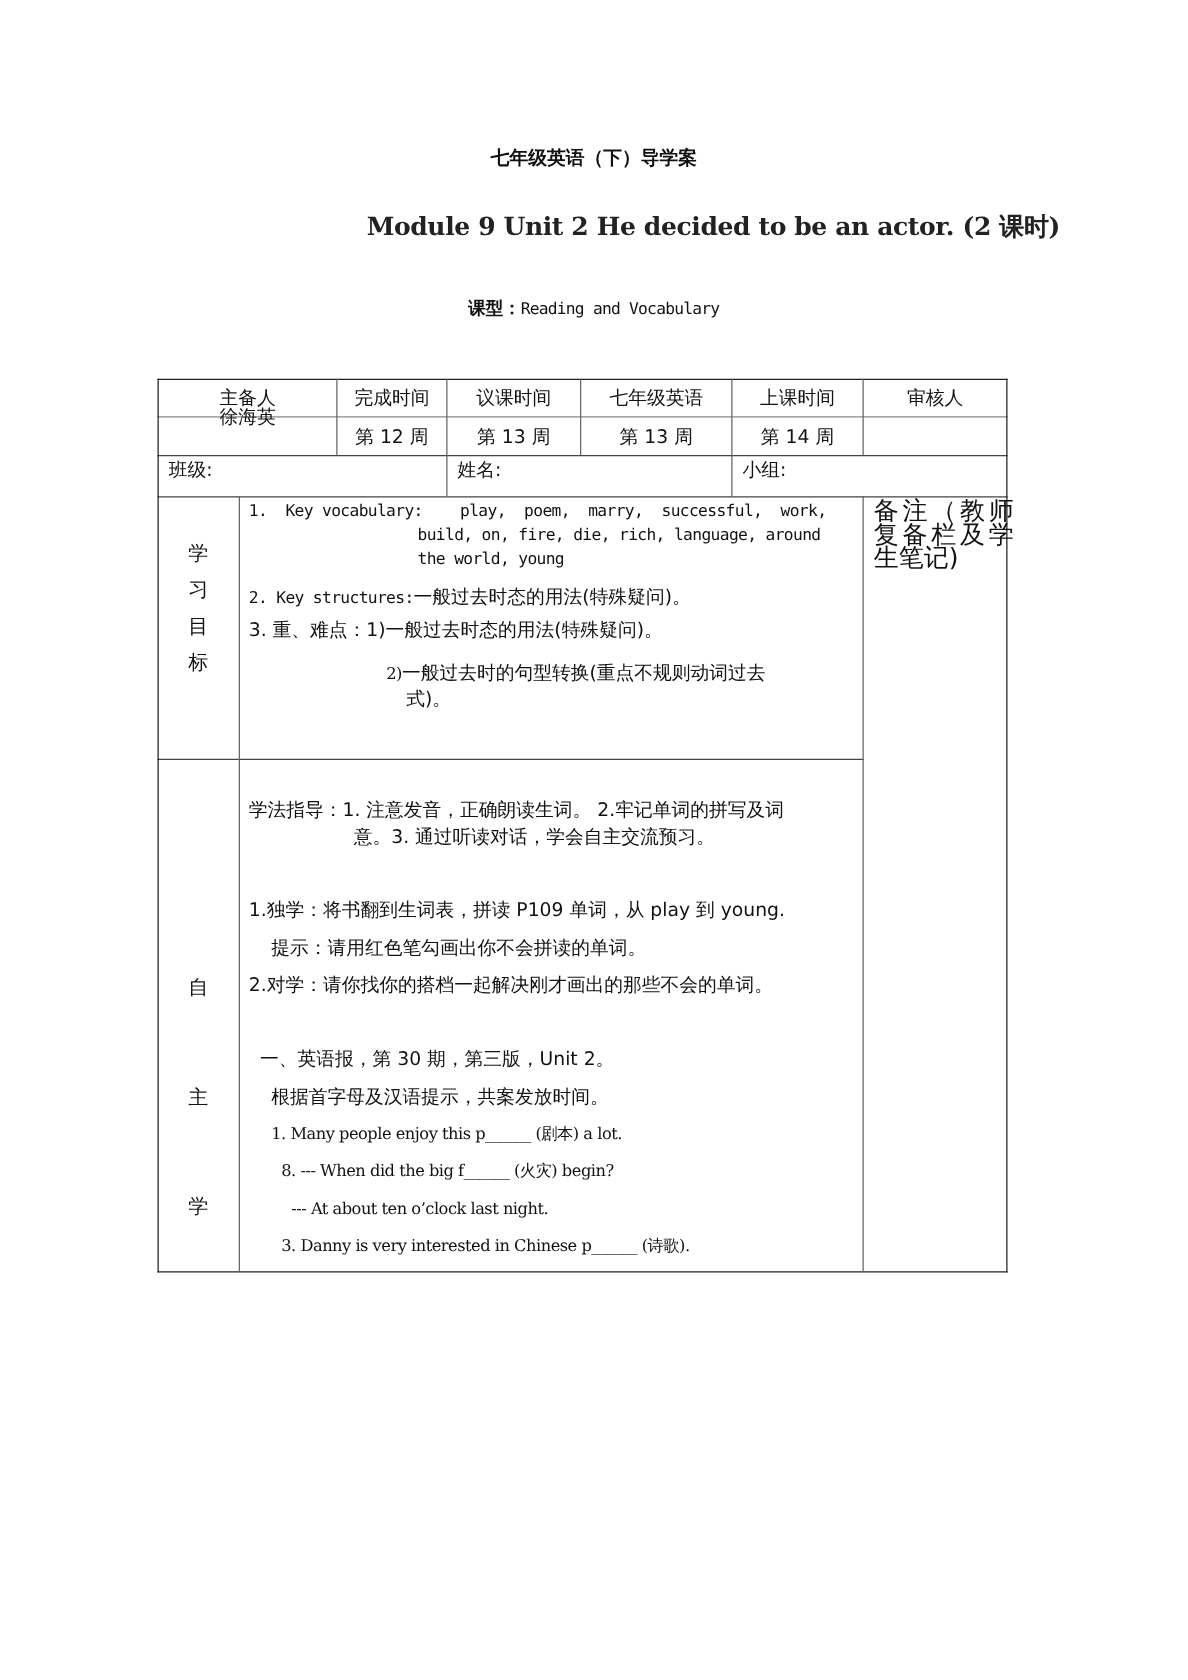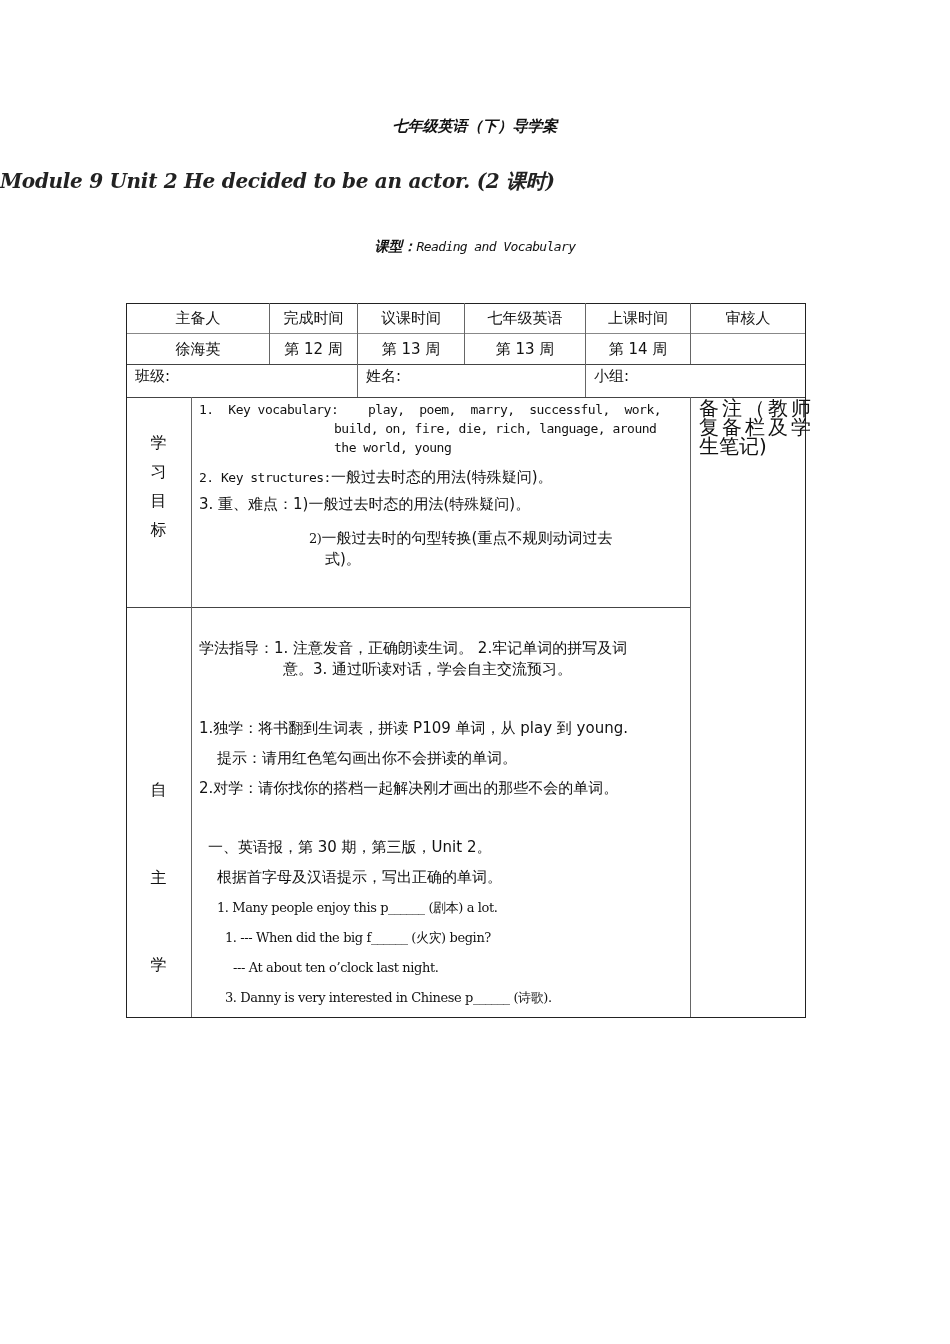--- a/index.html
+++ b/index.html
@@ -1,20 +1,20 @@
 <!DOCTYPE html>
 <html><head>
 <meta charset="utf-8">
 <style>
   html, body { margin: 0; padding: 0; background: #ffffff; }
   body { width: 950px; height: 1344px; position: relative; overflow: hidden;
          font-family: "DejaVu Sans", sans-serif; color: #111; }
-  .abs { position: absolute; font-style: italic; }
+  .abs { position: absolute; }
   .doc-title { left: 0; width: 950px; top: 117px; text-align: center; font-size: 15px; font-weight: bold; }
-  .module-title { left: 0; width: 848px; top: 168px; text-align: left;
+  .module-title { left: 0; width: 848px; top: 168px; text-align: right;
                   font-family: "DejaVu Serif", serif; font-size: 20px; font-weight: bold; color: #222; letter-spacing: -0.3px; }
   .lesson-type { left: 0; width: 950px; top: 238px; text-align: center; font-size: 14px; }
   .lesson-type .lbl { font-weight: bold; }
   .lesson-type .val { font-family: "DejaVu Sans Mono", monospace; font-size: 13px; letter-spacing: -0.6px; }
 
   .hline { position: absolute; height: 0; border-top: 1px solid #444; }
   .vline { position: absolute; width: 0; border-left: 1px solid #666; }
   .outer { border-color: #222 !important; }
 
   .cell { position: absolute; font-size: 15px; display: flex; align-items: center; justify-content: center; }
@@ -56,21 +56,21 @@
   <div class="vline" style="left:191px; top:397px; height:620px;"></div>
 </div>
 
 <div class="cell" style="left:127px; width:142px; top:304px; height:29px;">主备人</div>
 <div class="cell" style="left:270px; width:87px; top:304px; height:29px;">完成时间</div>
 <div class="cell" style="left:358px; width:106px; top:304px; height:29px;">议课时间</div>
 <div class="cell" style="left:465px; width:120px; top:304px; height:29px;">七年级英语</div>
 <div class="cell" style="left:586px; width:104px; top:304px; height:29px;">上课时间</div>
 <div class="cell" style="left:691px; width:114px; top:304px; height:29px;">审核人</div>
 
-<div class="cell" style="left:127px; width:142px; top:334px; height:30px;font-family:Liberation Serif, serif;">徐海英</div>
+<div class="cell" style="left:127px; width:142px; top:318px; height:30px;font-family:Liberation Serif, serif;">徐海英</div>
 <div class="cell" style="left:270px; width:87px; top:334px; height:30px;">第 12 周</div>
 <div class="cell" style="left:358px; width:106px; top:334px; height:30px;">第 13 周</div>
 <div class="cell" style="left:465px; width:120px; top:334px; height:30px;">第 13 周</div>
 <div class="cell" style="left:586px; width:104px; top:334px; height:30px;">第 14 周</div>
 <div class="cell" style="left:691px; width:114px; top:334px; height:30px;"></div>
 
 <div class="cell left" style="left:127px; width:222px; top:365px; height:20px; align-items:flex-start; padding-top:2px;">班级:</div>
 <div class="cell left" style="left:358px; width:219px; top:365px; height:20px; align-items:flex-start; padding-top:2px;">姓名:</div>
 <div class="cell left" style="left:586px; width:211px; top:365px; height:20px; align-items:flex-start; padding-top:2px;">小组:</div>
 
@@ -109,18 +109,18 @@
 <div class="side-label" style="top:955px;">学</div>
 
 <div class="content" style="left:199px; top:638px;">学法指导：1. 注意发音，正确朗读生词。 2.牢记单词的拼写及词</div>
 <div class="content" style="left:283px; top:659px;">意。3. 通过听读对话，学会自主交流预习。</div>
 
 <div class="content" style="left:199px; top:718px;">1.独学：将书翻到生词表，拼读 P109 单词，从 play 到 young.</div>
 <div class="content" style="left:217px; top:748px;">提示：请用红色笔勾画出你不会拼读的单词。</div>
 <div class="content" style="left:199px; top:778px;">2.对学：请你找你的搭档一起解决刚才画出的那些不会的单词。</div>
 
 <div class="content" style="left:208px; top:837px;">一、英语报，第 30 期，第三版，Unit 2。</div>
-<div class="content" style="left:217px; top:867px;">根据首字母及汉语提示，写出正确的单词。</div>
+<div class="content" style="left:217px; top:867px;">根据首字母及汉语提示，共案发放时间。</div>
 
 <div class="content serif" style="left:217px; top:898px;">1. Many people enjoy this p______ (剧本) a lot.</div>
-<div class="content serif" style="left:225px; top:928px;">1. --- When did the big f______ (火灾) begin?</div>
+<div class="content serif" style="left:225px; top:928px;">8. --- When did the big f______ (火灾) begin?</div>
 <div class="content serif" style="left:233px; top:958px;">--- At about ten o’clock last night.</div>
 <div class="content serif" style="left:225px; top:988px;">3. Danny is very interested in Chinese p______ (诗歌).</div>
 
 </body></html>

